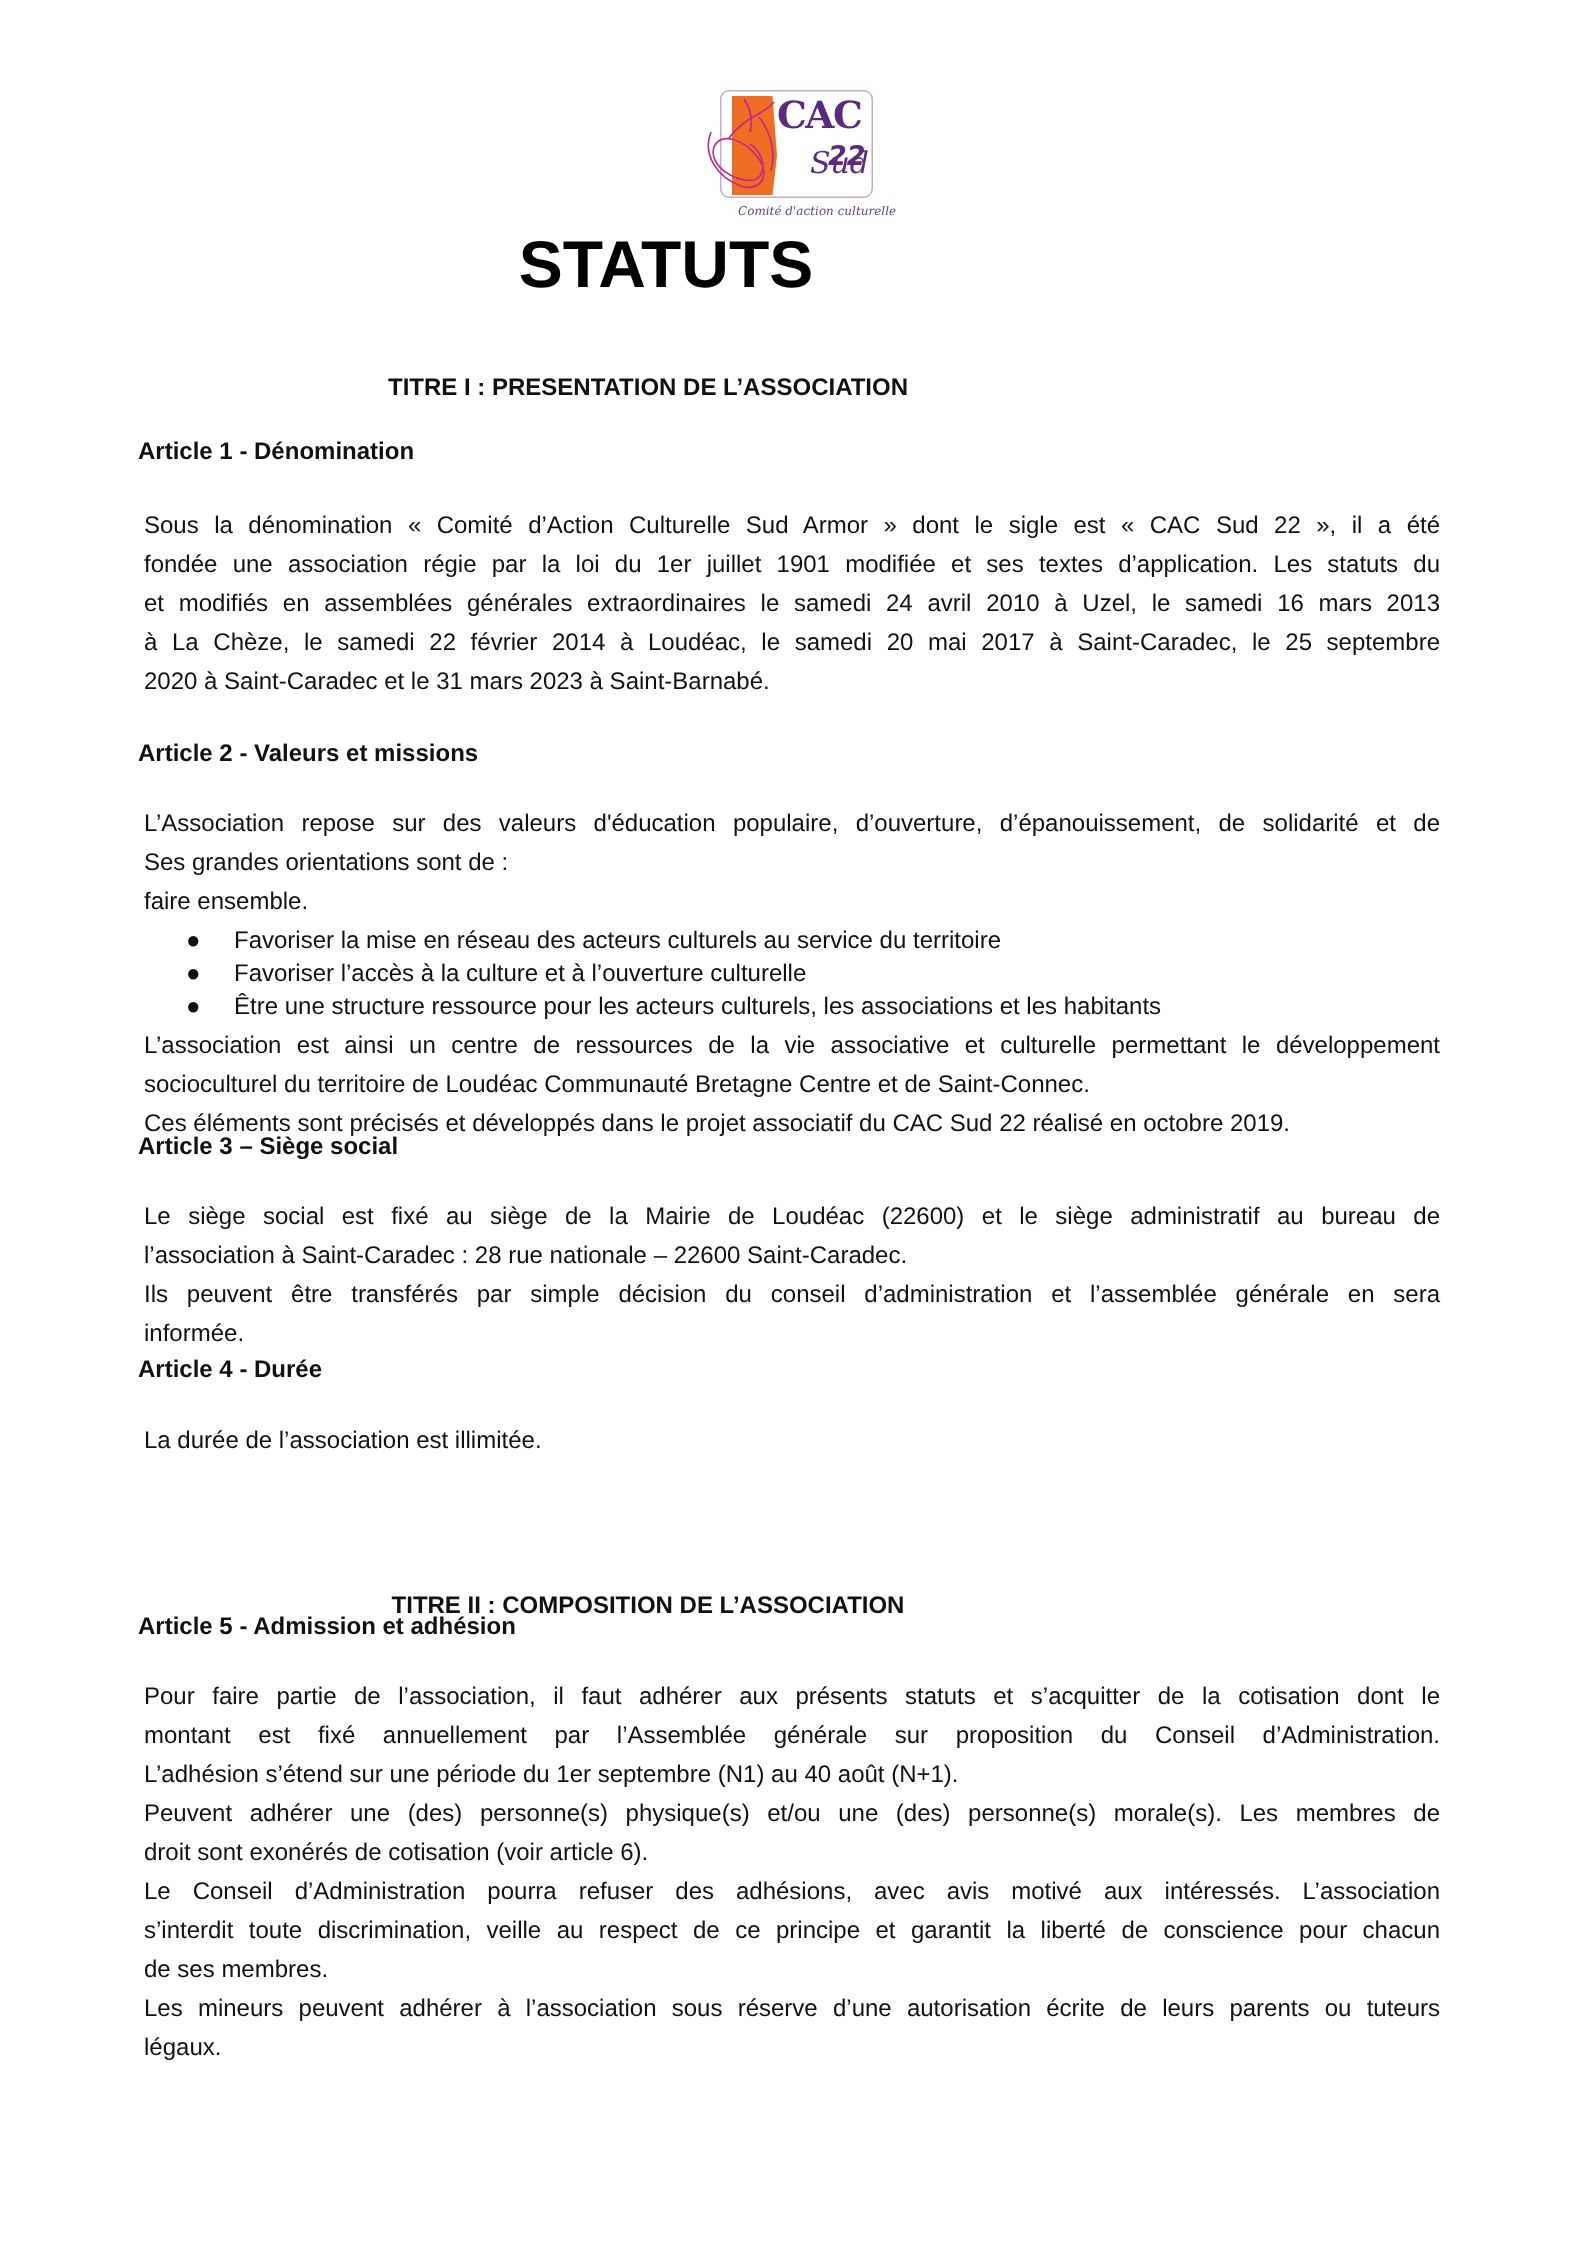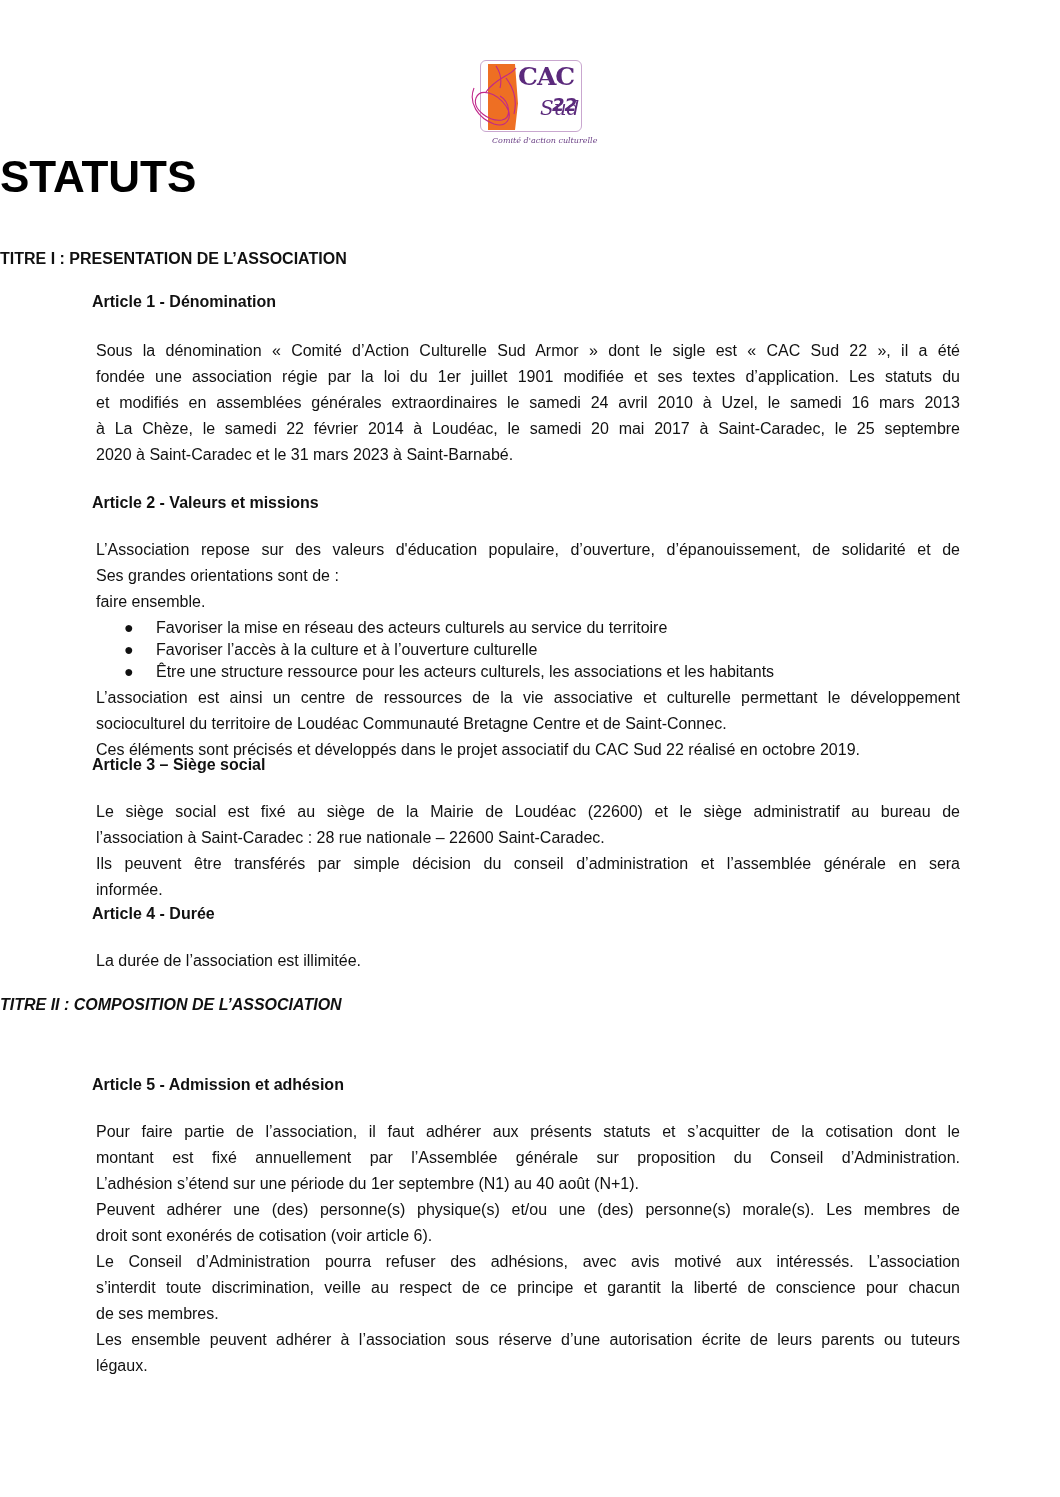--- a/index.html
+++ b/index.html
@@ -13,23 +13,23 @@
                  clip-path: polygon(0 0, 90% 0, 95% 30%, 100% 60%, 90% 100%, 0 100%); }
   .logo-scribble { position: absolute; left: 0; top: 0; width: 70px; height: 80px; }
   .logo-cac { position: absolute; left: 52px; top: 4px; font-family: "DejaVu Serif", serif; font-weight: bold;
               font-size: 25px; color: #5b2a7c; letter-spacing: -1px; }
   .logo-sud { position: absolute; left: 74px; top: 38px; font-family: "DejaVu Serif", serif; font-style: italic;
               font-size: 20px; color: #5b2a7c; }
   .logo-22 { position: absolute; left: 86px; top: 36px; font-family: "DejaVu Sans", sans-serif; font-weight: bold;
              font-size: 18px; color: #5b2a7c; font-style: italic; }
   .logo-tag { position: absolute; left: 26px; top: 78px; font-family: "DejaVu Serif", serif; font-style: italic;
               font-size: 8px; color: #6a3f85; white-space: nowrap; }
-  .title { position: absolute; left: 0; width: 888px; top: 152px; font-weight: bold;
+  .title { position: absolute; left: 0; width: 888px; top: 152px; text-align: center; font-weight: bold;
            font-size: 44px; letter-spacing: 0px; color: #000; }
-  .titre { position: absolute; left: 0; width: 864px; text-align: left; font-weight: bold; font-size: 16px; }
+  .titre { position: absolute; left: 0; width: 864px; text-align: center; font-weight: bold; font-size: 16px; }
   .art { position: absolute; left: 92px; font-weight: bold; font-size: 16px; }
   .para { position: absolute; left: 92px; width: 872px; font-size: 16px; line-height: 22px; text-align: justify; }
   .para p { margin: 4px; }
   .para p.j { text-align-last: justify; }
   .para p.l { text-align: left; }
   ul.bul { margin: 0; padding: 0; list-style: none; }
   ul.bul li { position: relative; padding-left: 64px; height: 22px; }
   ul.bul li .dot { position: absolute; left: 32px; top: 0; }
 </style>
 </head>
@@ -92,29 +92,29 @@
     <p class="l">l’association à Saint-Caradec : 28 rue nationale – 22600 Saint-Caradec.</p>
     <p class="j">Ils peuvent être transférés par simple décision du conseil d’administration et l’assemblée générale en sera</p>
     <p class="l">informée.</p>
   </div>
 
   <div class="art" style="top:905px;">Article 4 - Durée</div>
   <div class="para" style="top:946px;">
     <p class="l">La durée de l’association est illimitée.</p>
   </div>
 
-  <div class="titre" style="top:996px;font-style:italic;">TITRE II : COMPOSITION DE L’ASSOCIATION</div>
+  <div class="titre" style="top:1062px;">TITRE II : COMPOSITION DE L’ASSOCIATION</div>
 
   <div class="art" style="top:1076px;">Article 5 - Admission et adhésion</div>
   <div class="para" style="top:1117px;">
     <p class="j">Pour faire partie de l’association, il faut adhérer aux présents statuts et s’acquitter de la cotisation dont le</p>
     <p class="j">montant est fixé annuellement par l’Assemblée générale sur proposition du Conseil d’Administration.</p>
     <p class="l">L’adhésion s’étend sur une période du 1er septembre (N1) au 40 août (N+1).</p>
     <p class="j">Peuvent adhérer une (des) personne(s) physique(s) et/ou une (des) personne(s) morale(s). Les membres de</p>
     <p class="l">droit sont exonérés de cotisation (voir article 6).</p>
     <p class="j">Le Conseil d’Administration pourra refuser des adhésions, avec avis motivé aux intéressés. L’association</p>
     <p class="j">s’interdit toute discrimination, veille au respect de ce principe et garantit la liberté de conscience pour chacun</p>
     <p class="l">de ses membres.</p>
-    <p class="j">Les ensemble peuvent adhérer à l’association sous réserve d’une autorisation écrite de leurs parents ou tuteurs</p>
+    <p class="j">Les mineurs peuvent adhérer à l’association sous réserve d’une autorisation écrite de leurs parents ou tuteurs</p>
     <p class="l">légaux.</p>
   </div>
 
 </div>
 
 </body></html>

